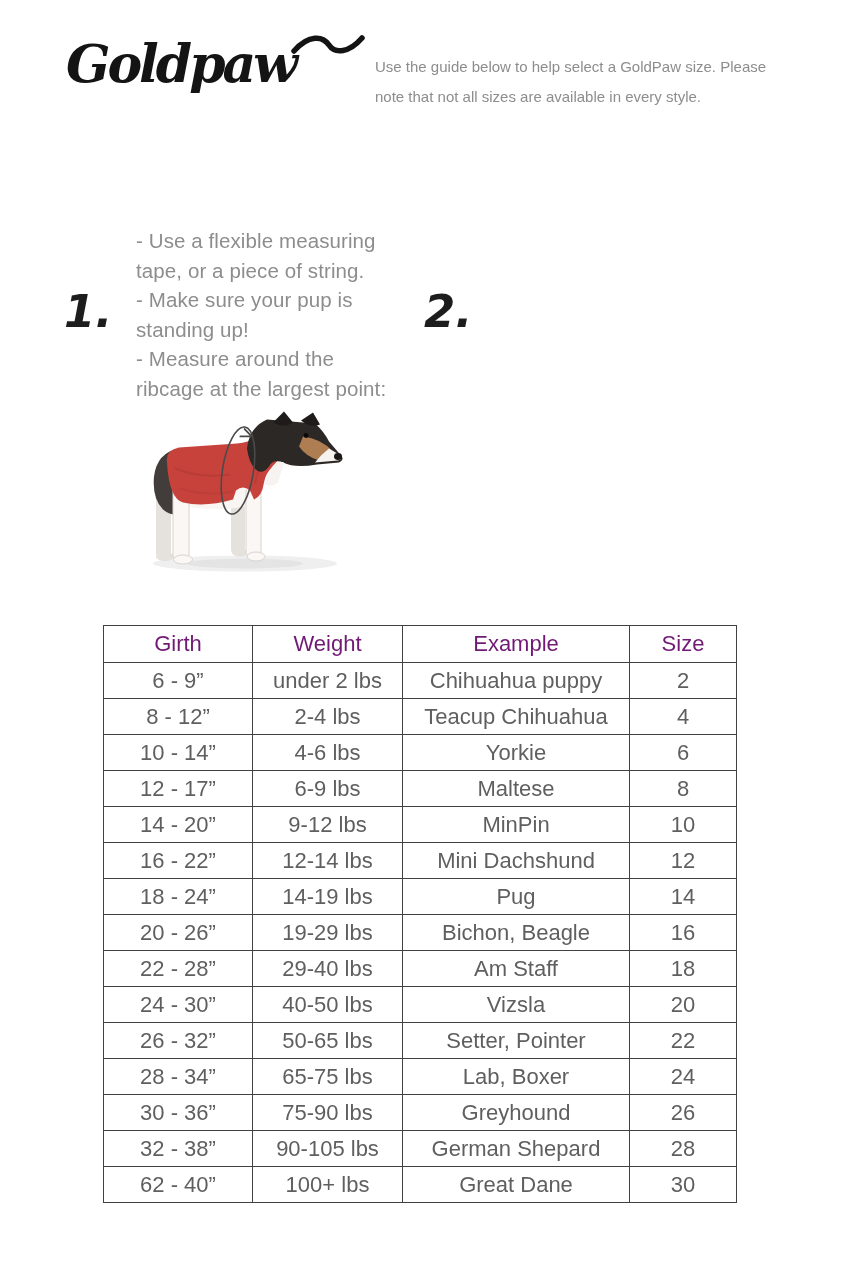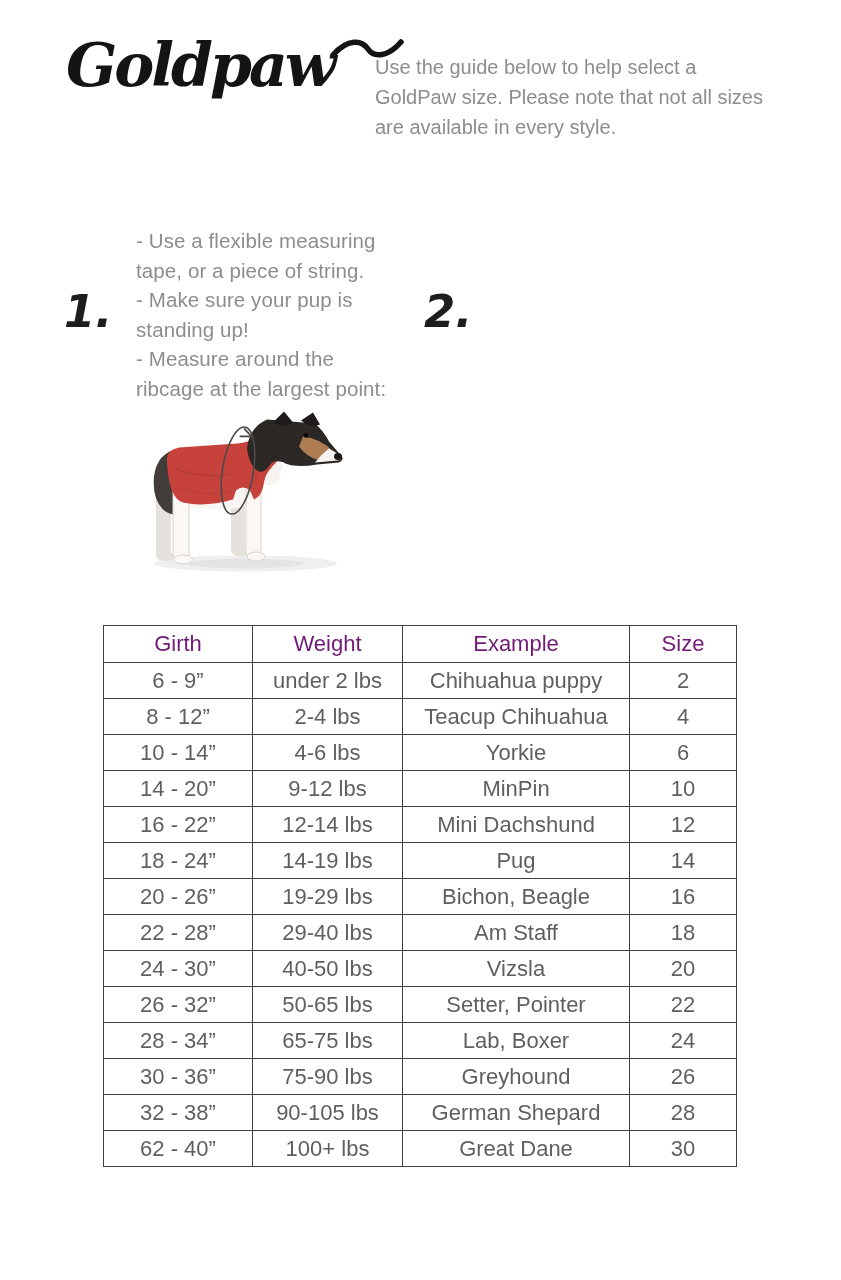--- a/index.html
+++ b/index.html
@@ -5,27 +5,27 @@
   html,body { margin:0; padding:0; background:#ffffff; }
   .page {
     position:relative; width:841px; height:1280px; background:#ffffff;
     font-family:"Liberation Sans", sans-serif; overflow:hidden;
   }
 
   
   .logo { position:absolute; left:66px; top:30px; white-space:nowrap; }
   .logo-text {
     font-family:"DejaVu Serif", serif; font-style:italic; font-weight:bold;
-    font-size:60px; color:#141414; letter-spacing:-3px;
+    font-size:52px; color:#141414; letter-spacing:-3px;
   }
   .flourish { vertical-align:18px; margin-left:-4px; }
 
   .intro {
     position:absolute; left:375px; top:52px; width:406px; margin:0;
-    font-size:20px; line-height:30px; font-weight:300; color:#8d8d8d;
+    font-size:15px; line-height:30px; font-weight:300; color:#8d8d8d;
   }
 
   
   .step-num {
     position:absolute; font-family:"DejaVu Sans", sans-serif;
     font-weight:bold; font-style:italic; font-size:45px; color:#1d1d1d; line-height:1;
   }
   .num-1 { left:64px;  top:289px; }
   .num-2 { left:424px; top:289px; }
 
@@ -149,20 +149,26 @@
           <td>Teacup Chihuahua</td>
           <td>4</td>
         </tr>
       <tr>
           <td>10 - 14”</td>
           <td>4-6 lbs</td>
           <td>Yorkie</td>
           <td>6</td>
         </tr>
       <tr>
+          <td>12 - 17”</td>
+          <td>6-9 lbs</td>
+          <td>Maltese</td>
+          <td>8</td>
+        </tr>
+      <tr>
           <td>14 - 20”</td>
           <td>9-12 lbs</td>
           <td>MinPin</td>
           <td>10</td>
         </tr>
       <tr>
           <td>16 - 22”</td>
           <td>12-14 lbs</td>
           <td>Mini Dachshund</td>
           <td>12</td>

